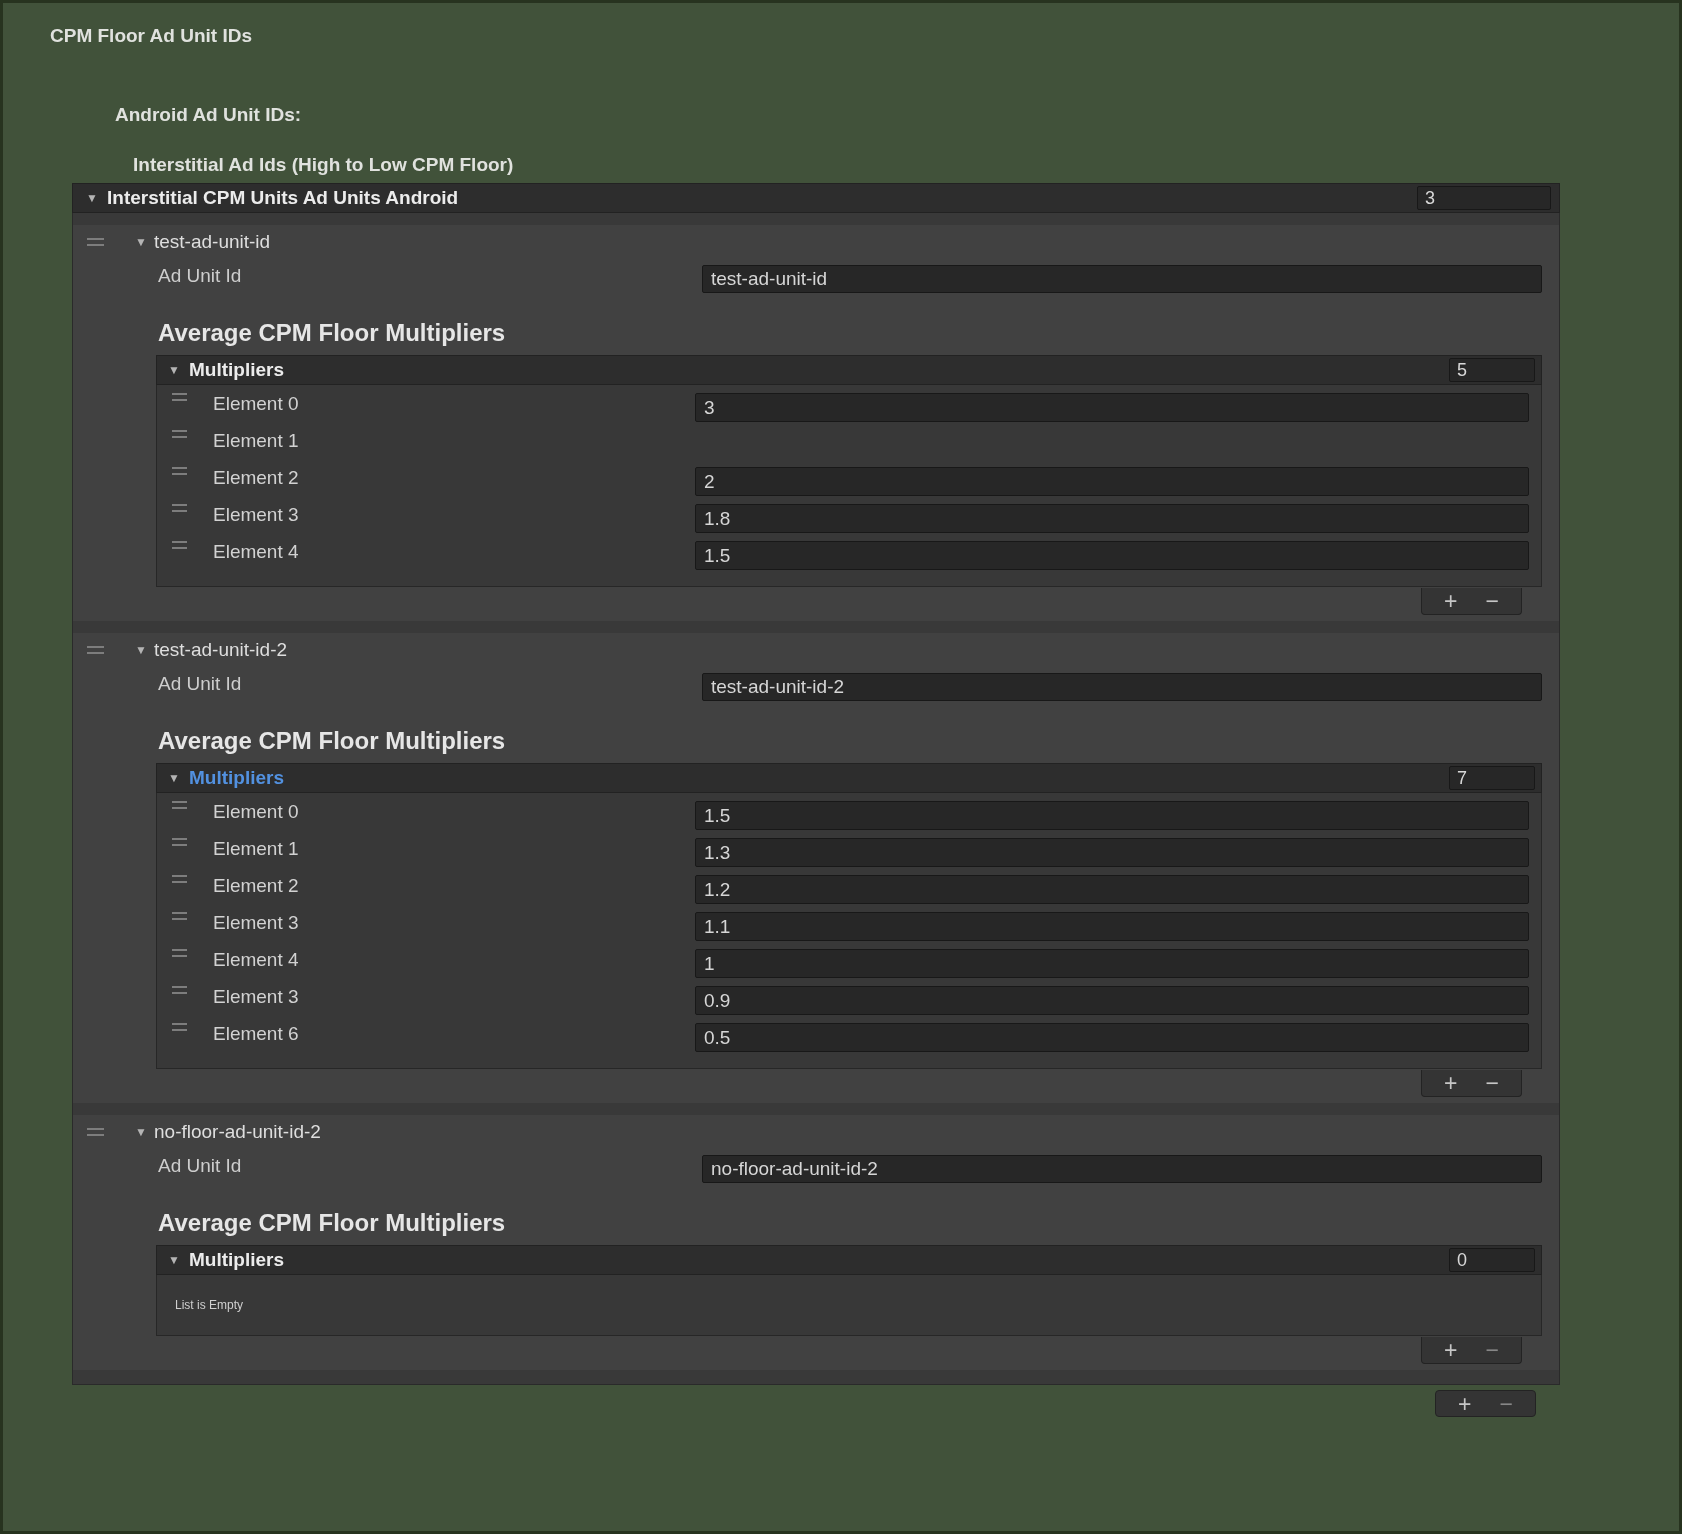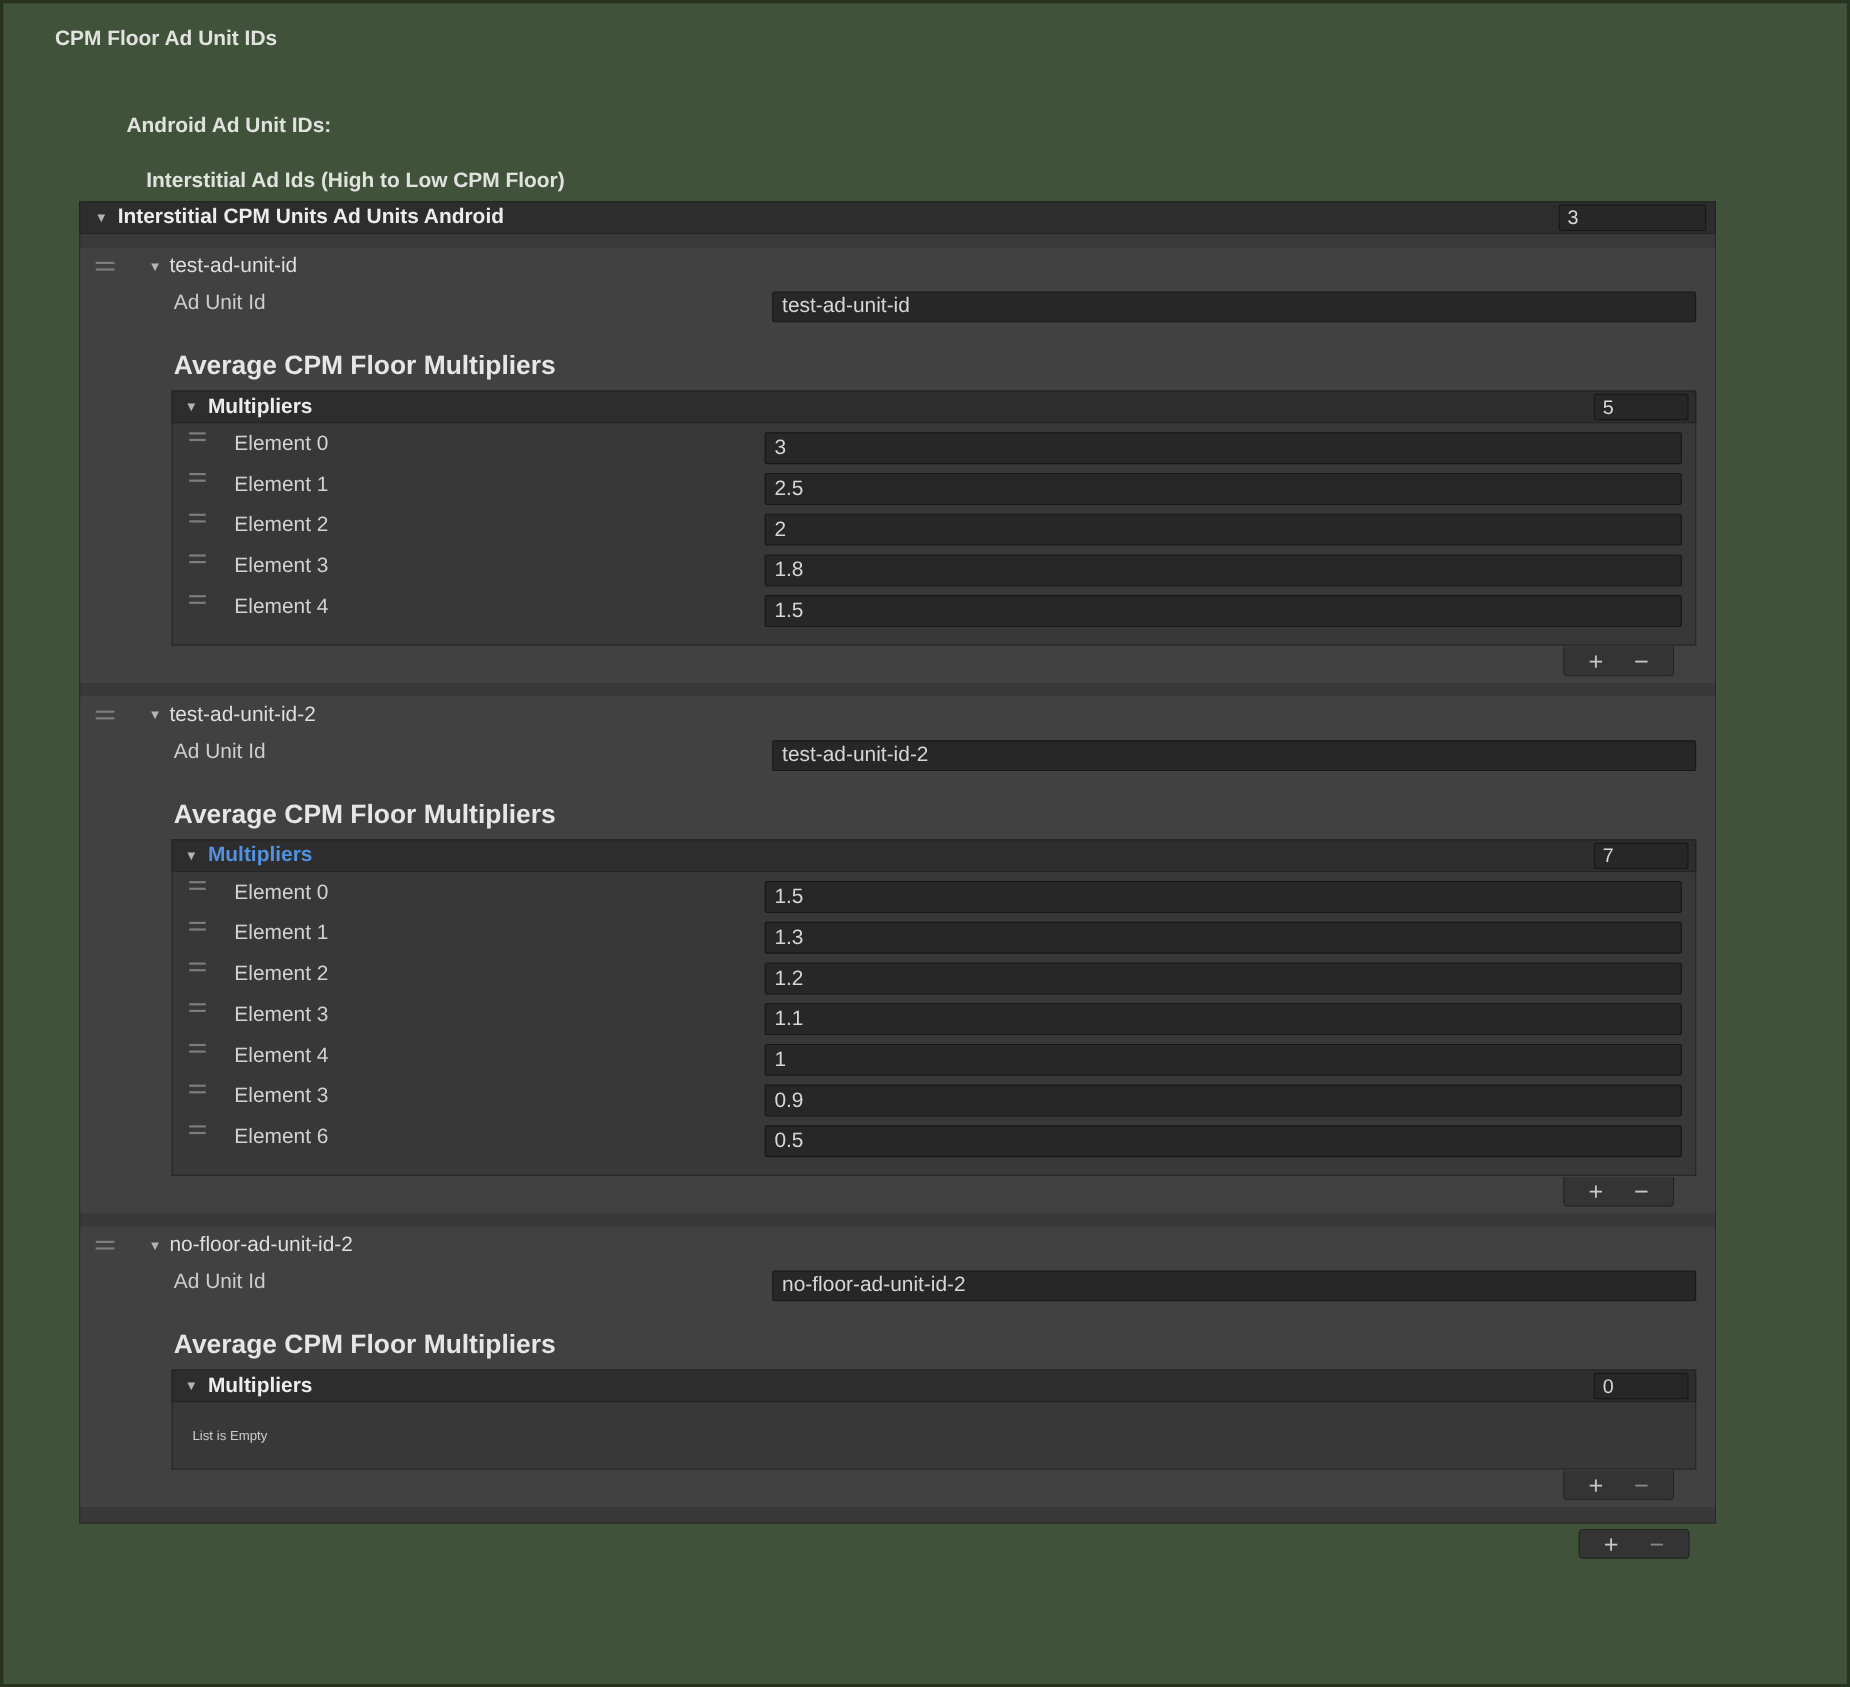--- a/index.html
+++ b/index.html
@@ -162,21 +162,20 @@
             </div>
             <div class="mult-body">
               <div class="element-row">
                 <span class="drag-handle small"></span>
                 <span class="element-label">Element 0</span>
                 <input class="text-field element-field" value="3" style="">
               </div>
               <div class="element-row">
                 <span class="drag-handle small"></span>
                 <span class="element-label">Element 1</span>
-                <input class="text-field element-field" value="2.5" style="">
               </div>
               <div class="element-row">
                 <span class="drag-handle small"></span>
                 <span class="element-label">Element 2</span>
                 <input class="text-field element-field" value="2" style="">
               </div>
               <div class="element-row">
                 <span class="drag-handle small"></span>
                 <span class="element-label">Element 3</span>
                 <input class="text-field element-field" value="1.8" style="">

